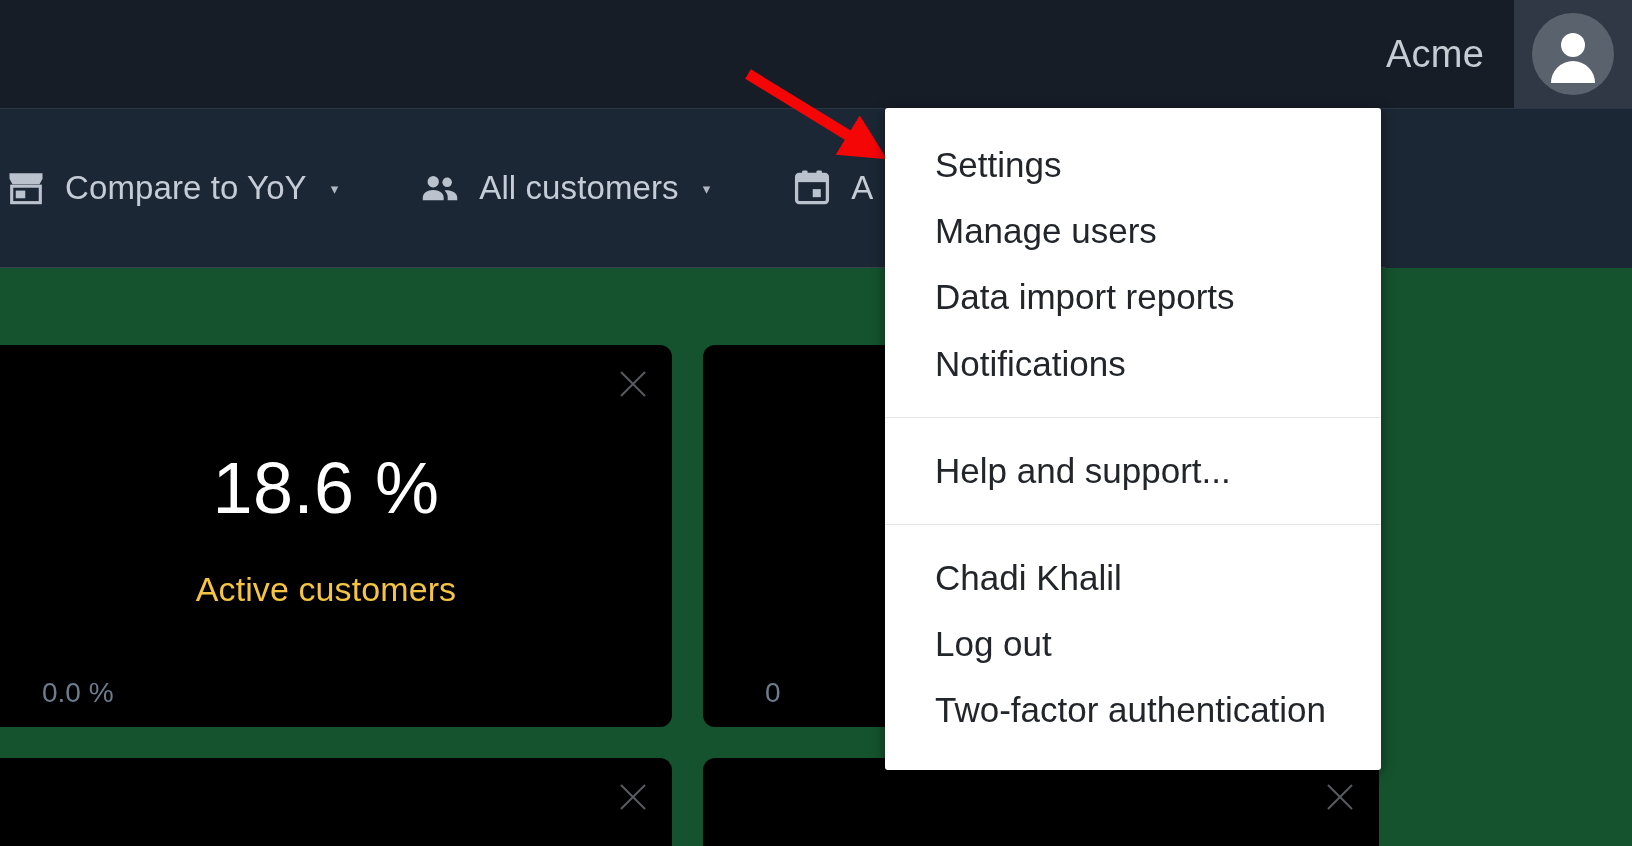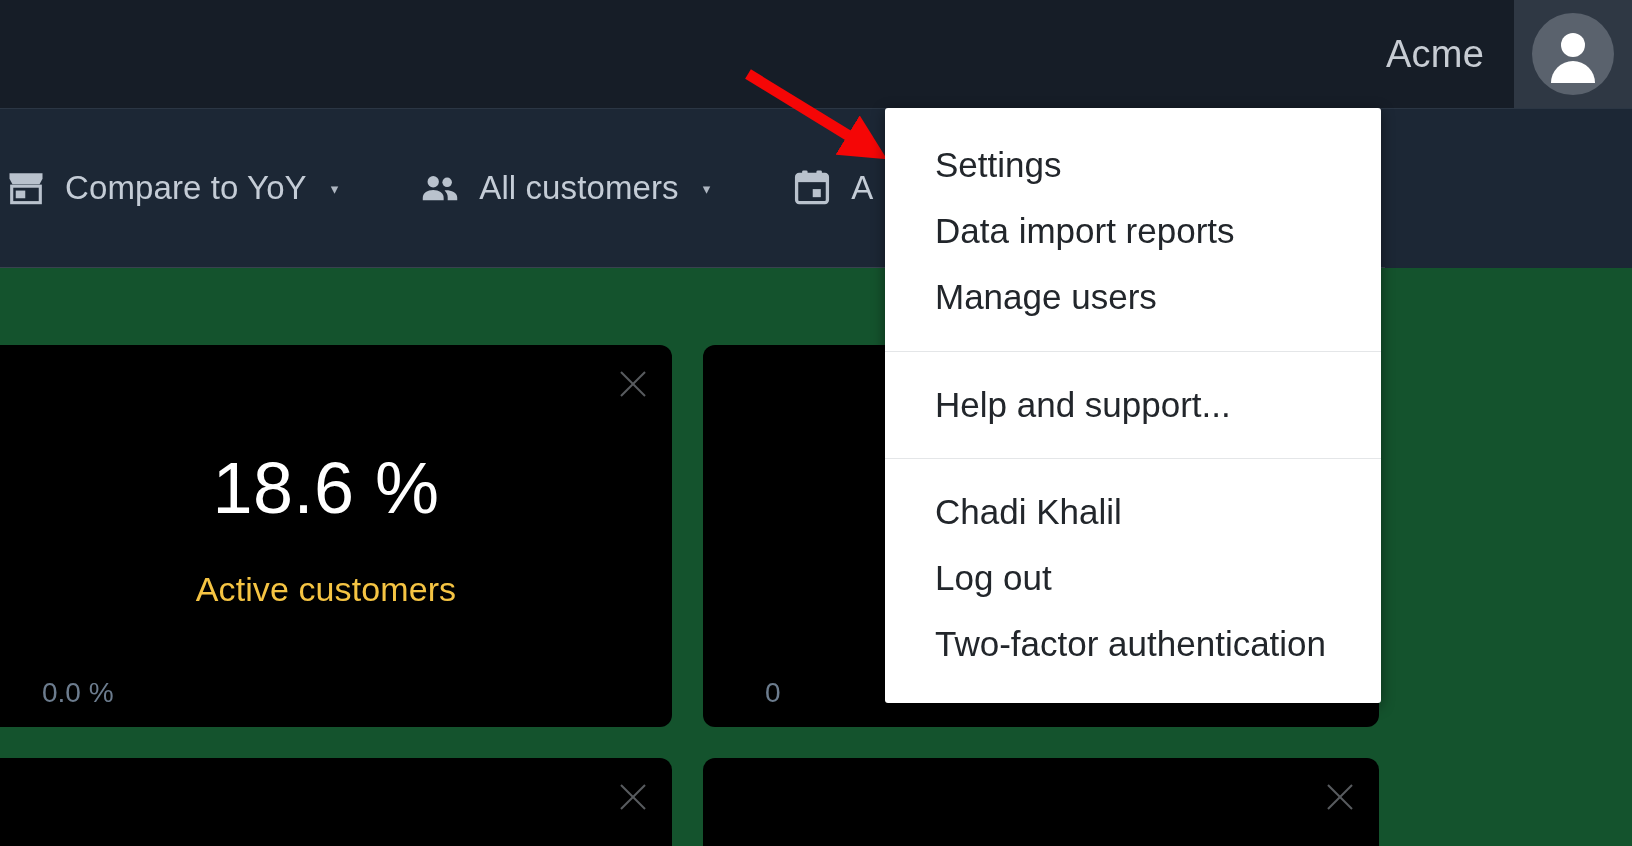--- a/index.html
+++ b/index.html
@@ -331,22 +331,23 @@
       </marker>
     </defs>
     <line x1="748" y1="74" x2="872" y2="150" stroke="#f50606" stroke-width="11" stroke-linecap="butt" marker-end="url(#rah)"></line>
   </svg>
 </div>
 
 <div class="menu">
 
   <div>
     <div class="menu-item">Settings</div>
+    <div class="menu-item">Manage users</div>
     <div class="menu-item">Data import reports</div>
-    <div class="menu-item">Manage users</div>
+    <div class="menu-item">Notifications</div>
   </div>
 
   <div class="menu-sep"></div>
 
   <div>
     <div class="menu-item">Help and support...</div>
   </div>
 
   <div class="menu-sep"></div>
 

